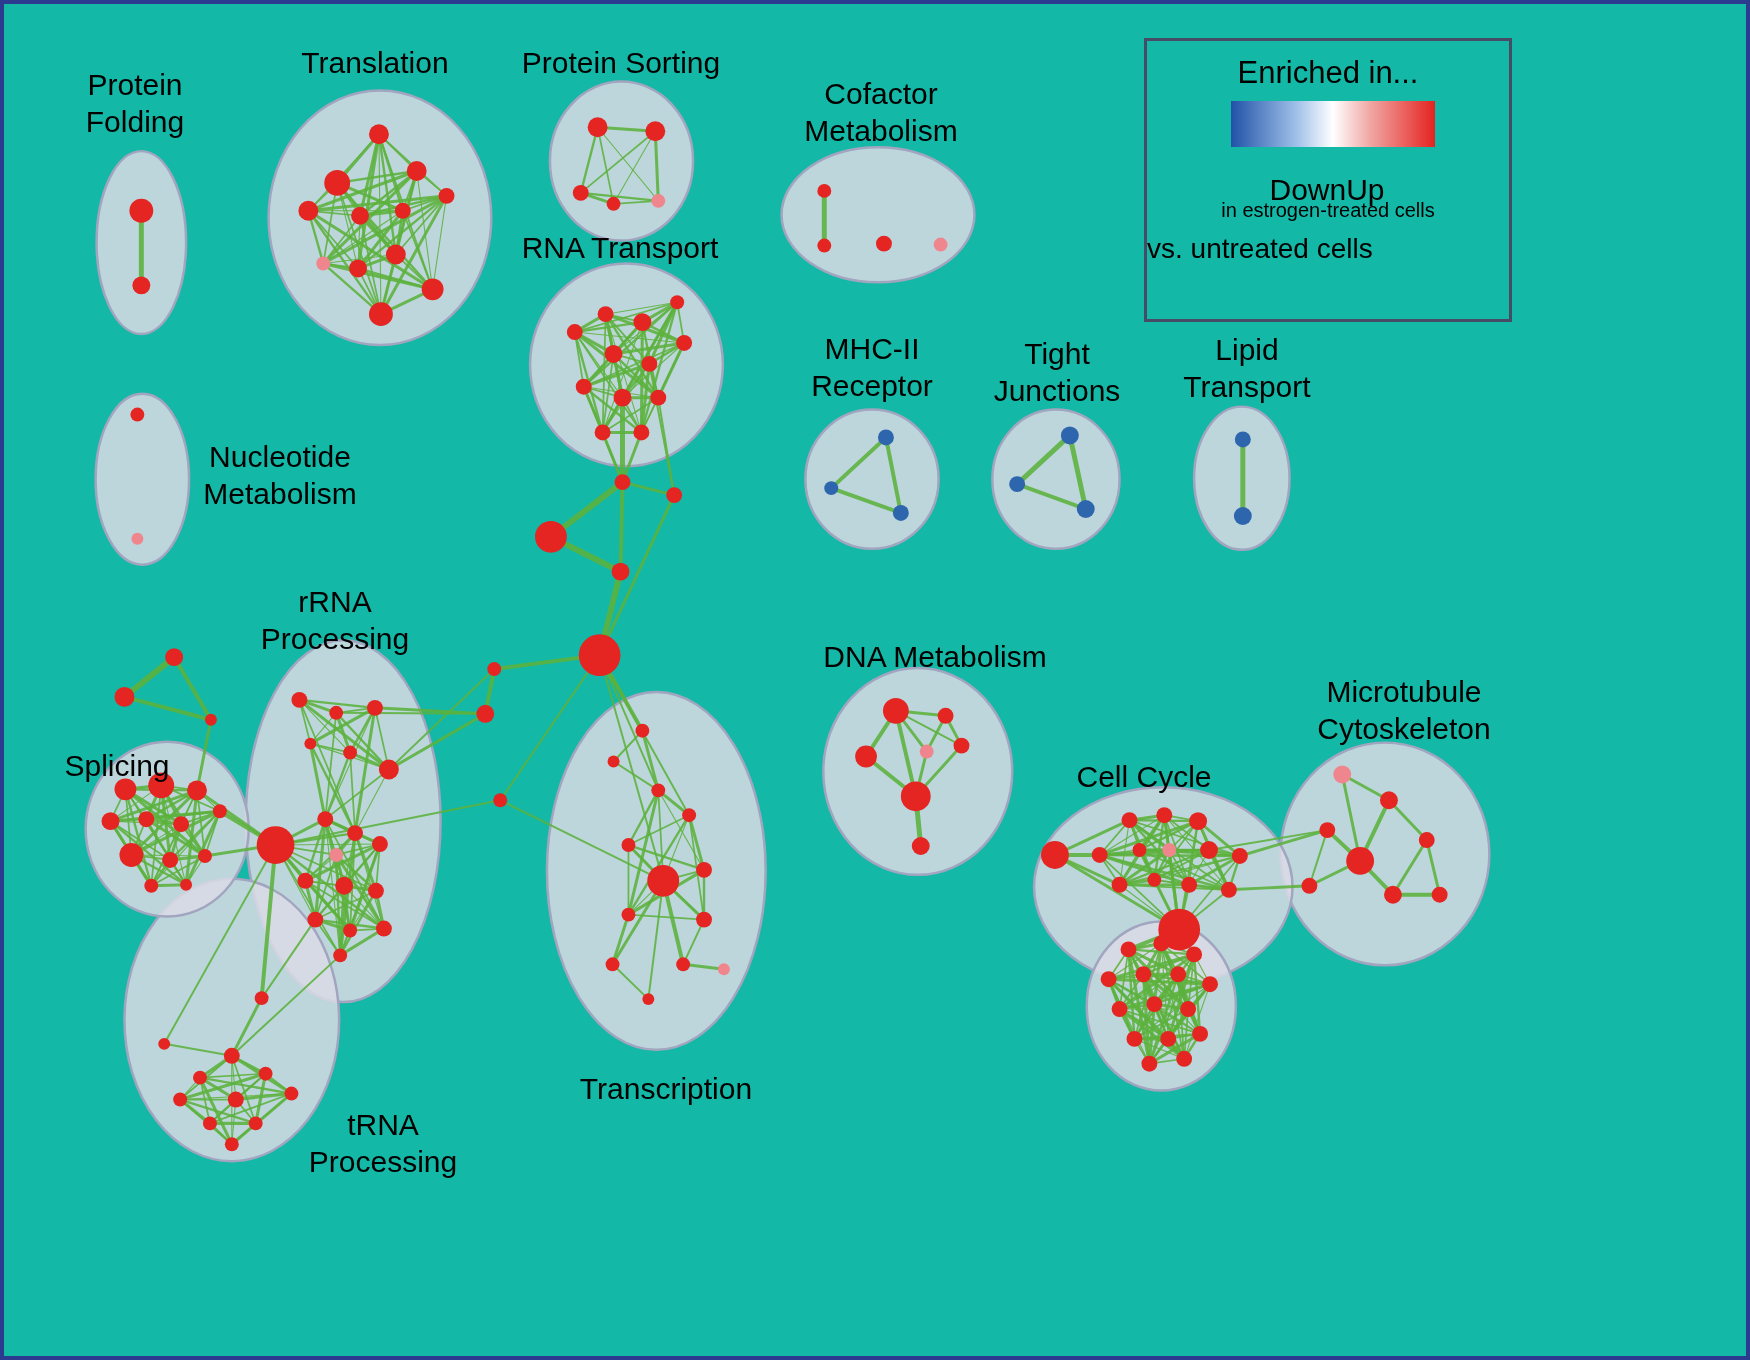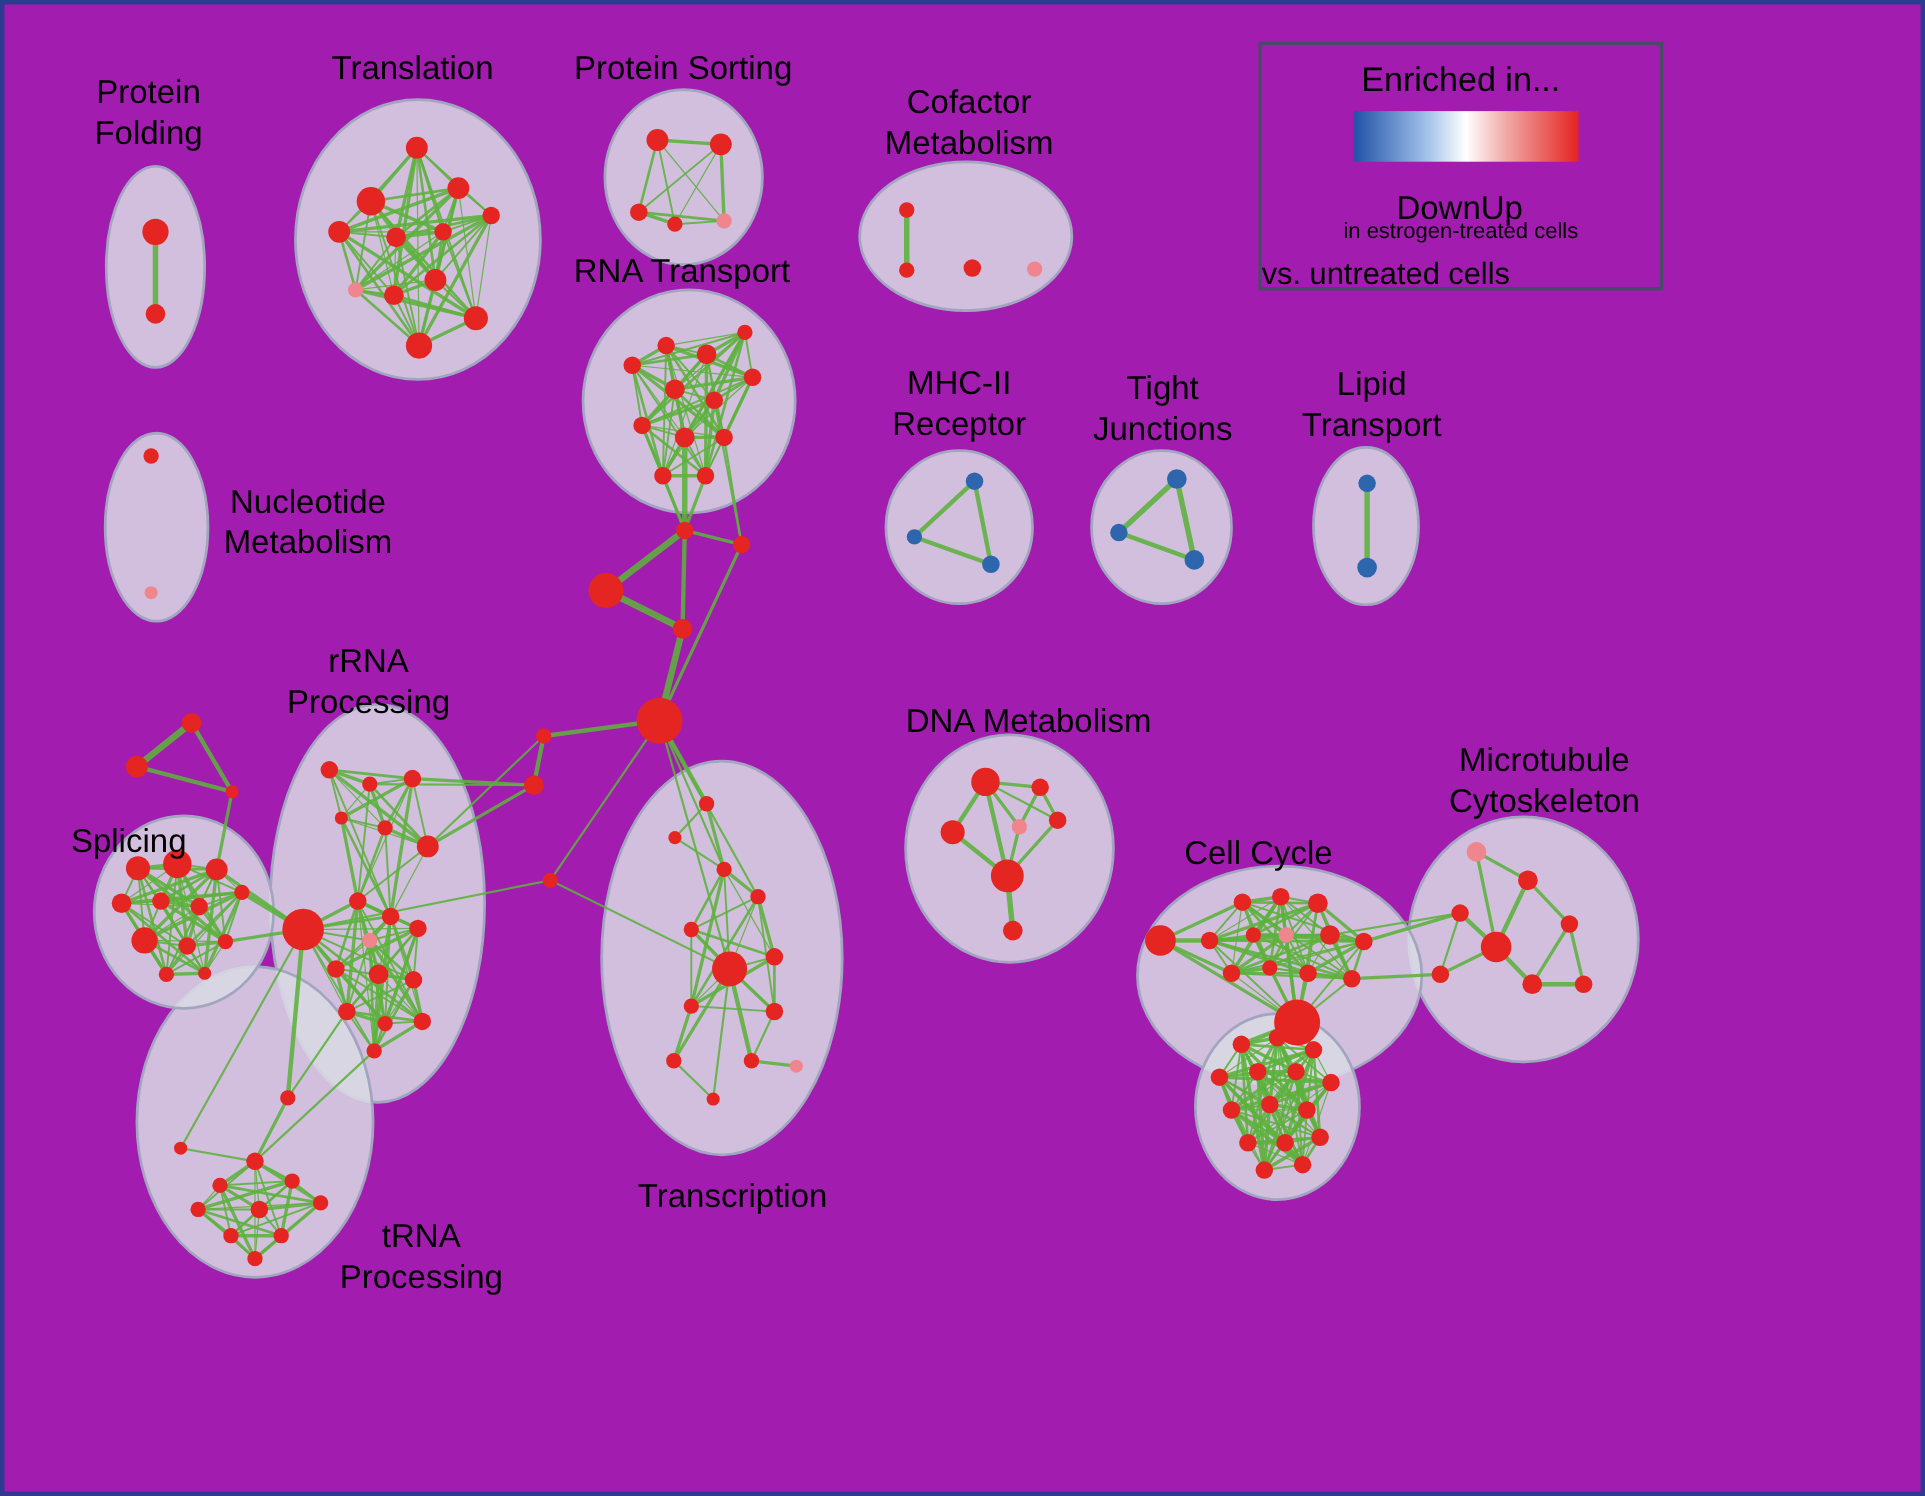--- a/index.html
+++ b/index.html
@@ -30,21 +30,21 @@
     transform: translate(-50%, -50%);
     font-size: 30px;
     line-height: 37px;
     color: #000000;
     text-align: center;
     white-space: pre;
   }
   .legend {
     position: absolute;
     left: 1140px; top: 34px;
-    width: 368px; height: 226px;
+    width: 368px; height: 284px;
     border: 3px solid #474c66;
   }
   .legend-title {
     position: absolute; left: 0; right: 0; top: 14px;
     text-align: center; font-size: 31px; color: #000;
   }
   .legend-gradient {
     position: absolute; left: 84px; top: 60px;
     width: 204px; height: 46px;
   }
@@ -58,21 +58,21 @@
     text-align: center; font-size: 20px; color: #000;
   }
   .legend-sub2 {
     position: absolute; left: 0; right: 0; top: 192px;
     text-align: left; font-size: 28px; color: #000;
   }
 </style>
 </head>
 <body>
 
-<div class="figure" id="figure" style="background: #a21caf; border-color: rgb(44, 58, 144);">
+<div class="figure" id="figure" style="background: #14b8a6; border-color: rgb(44, 58, 144);">
 
   <svg id="network" viewBox="0 0 1750 1360">
       <g>
         <ellipse cx="137" cy="240" rx="45" ry="92" fill="#dadae5" fill-opacity="0.85" stroke="#a2a5bf" stroke-width="2.5"></ellipse>
         <ellipse cx="377" cy="215" rx="112" ry="128" fill="#dadae5" fill-opacity="0.85" stroke="#a2a5bf" stroke-width="2.5"></ellipse>
         <ellipse cx="620" cy="158" rx="72" ry="80" fill="#dadae5" fill-opacity="0.85" stroke="#a2a5bf" stroke-width="2.5"></ellipse>
         <ellipse cx="878" cy="212" rx="97" ry="68" fill="#dadae5" fill-opacity="0.85" stroke="#a2a5bf" stroke-width="2.5"></ellipse>
         <ellipse cx="625" cy="363" rx="97" ry="102" fill="#dadae5" fill-opacity="0.85" stroke="#a2a5bf" stroke-width="2.5"></ellipse>
         <ellipse cx="138" cy="478" rx="47" ry="86" fill="#dadae5" fill-opacity="0.85" stroke="#a2a5bf" stroke-width="2.5"></ellipse>
         <ellipse cx="872" cy="478" rx="67" ry="70" fill="#dadae5" fill-opacity="0.85" stroke="#a2a5bf" stroke-width="2.5"></ellipse>

